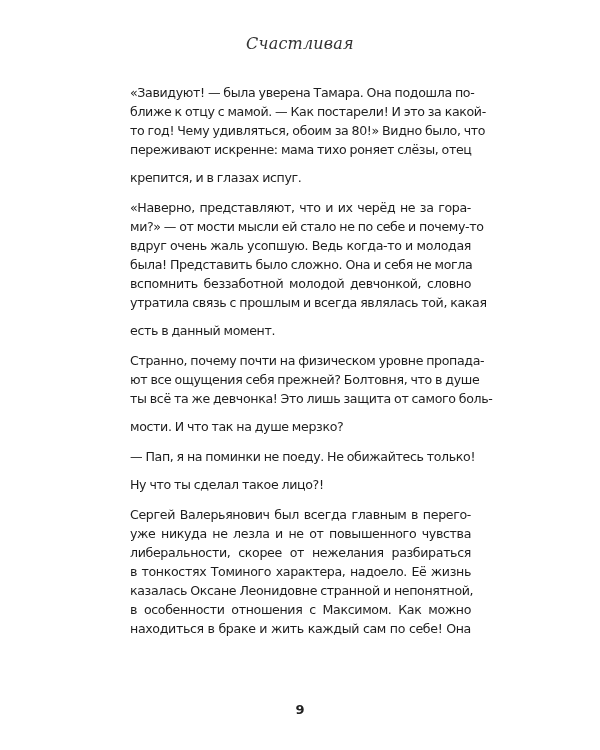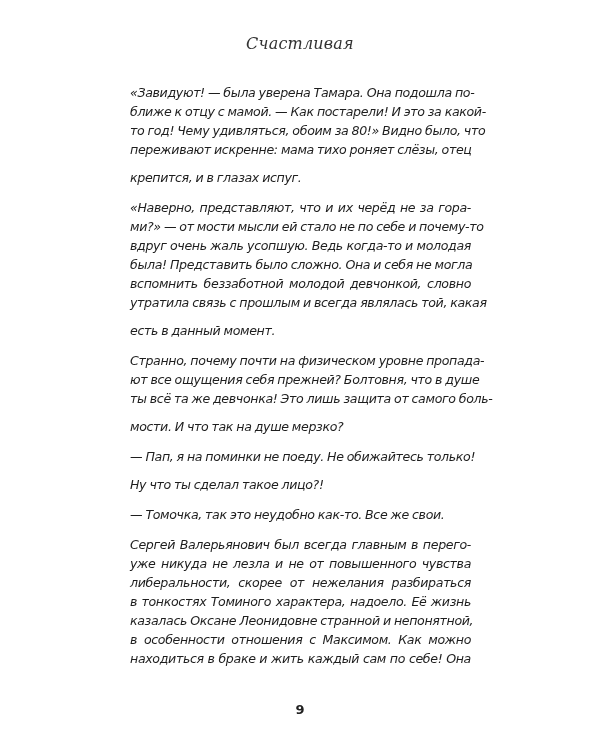--- a/index.html
+++ b/index.html
@@ -31,21 +31,20 @@
       font-style: italic;
       font-size: 16px;
       color: #333;
       letter-spacing: 0.2px;
     }
     .body-text {
       position: absolute;
       left: 130px;
       top: 83px;
       width: 341px;
-      font-style: italic;
     }
     .para {
       margin: 0 0 11px 0;
       font-size: 12.6px;
       line-height: 19px;
       text-align: justify;
       letter-spacing: -0.35px;
       word-spacing: -0.5px;
       hyphens: manual;
     }
@@ -102,23 +101,20 @@
       <span class="line">ют все ощущения себя прежней? Болтовня, что в душе</span>
       <span class="line">ты всё та же девчонка! Это лишь защита от самого боль-</span>
       <span class="line last">мости. И что так на душе мерзко?</span>
     </p>
 
     <p class="para">
       <span class="line">— Пап, я на поминки не поеду. Не обижайтесь только!</span>
       <span class="line last">Ну что ты сделал такое лицо?!</span>
     </p>
 
-    <p class="para">
-      <span class="line last">— Томочка, так это неудобно как-то. Все же свои.</span>
-    </p>
 
     <p class="para">
       <span class="line">Сергей Валерьянович был всегда главным в перего-</span>
       <span class="line">уже никуда не лезла и не от повышенного чувства</span>
       <span class="line">либеральности, скорее от нежелания разбираться</span>
       <span class="line">в тонкостях Томиного характера, надоело. Её жизнь</span>
       <span class="line">казалась Оксане Леонидовне странной и непонятной,</span>
       <span class="line">в особенности отношения с Максимом. Как можно</span>
       <span class="line">находиться в браке и жить каждый сам по себе! Она</span>
     </p>

